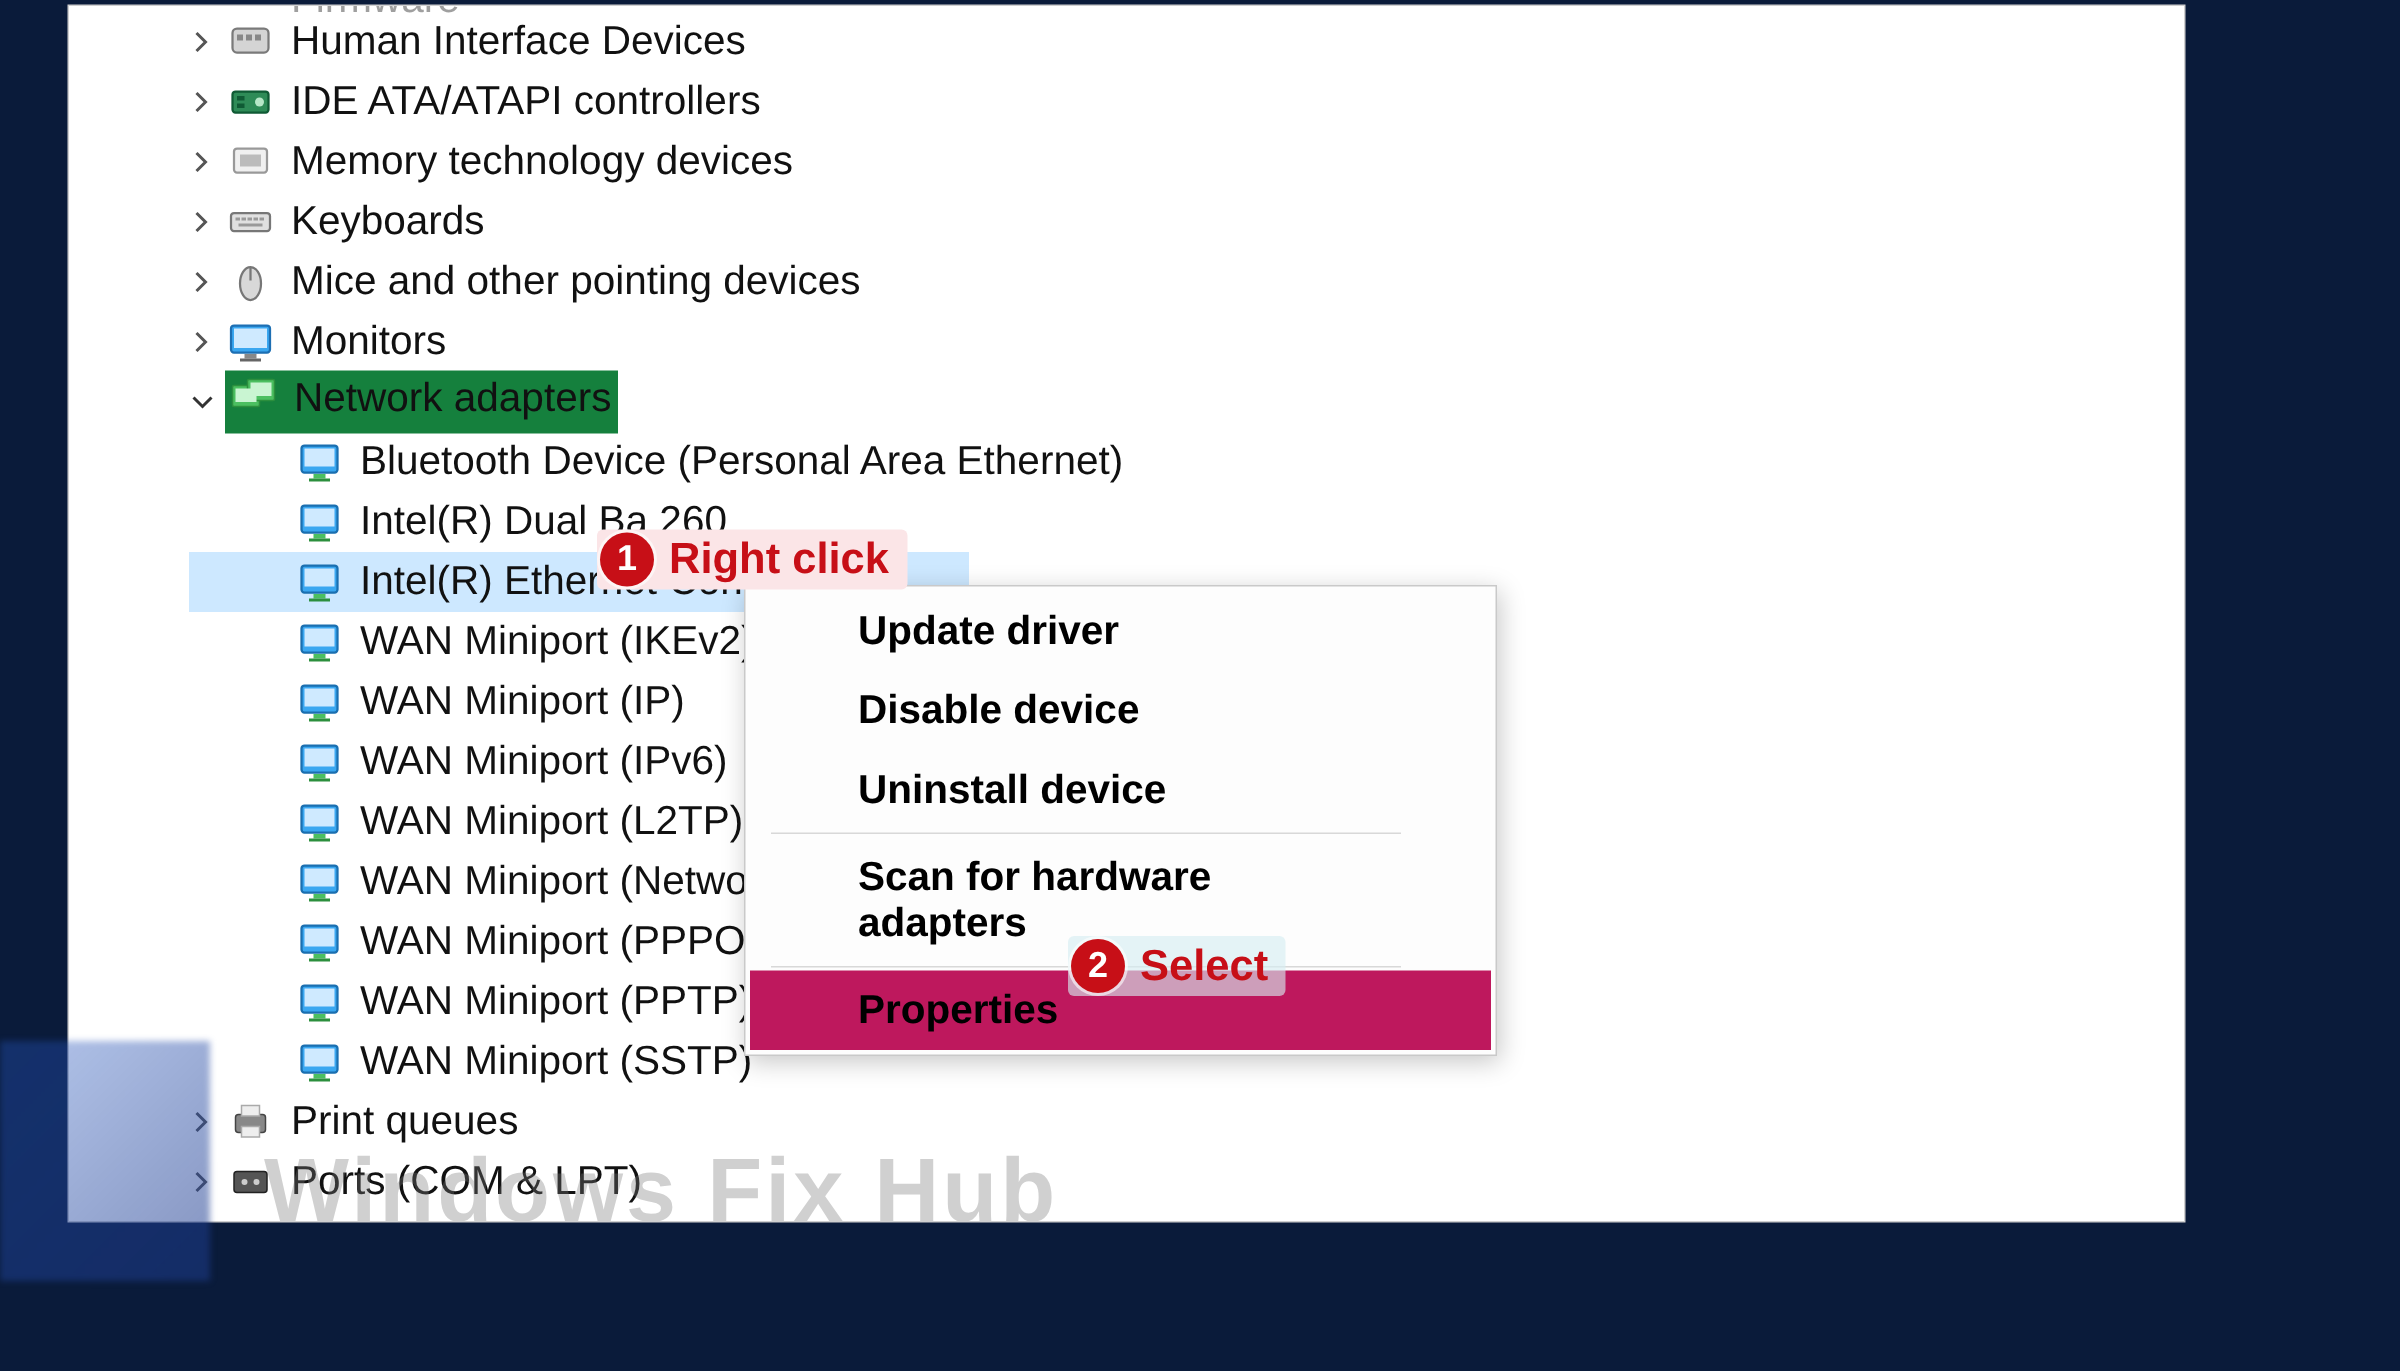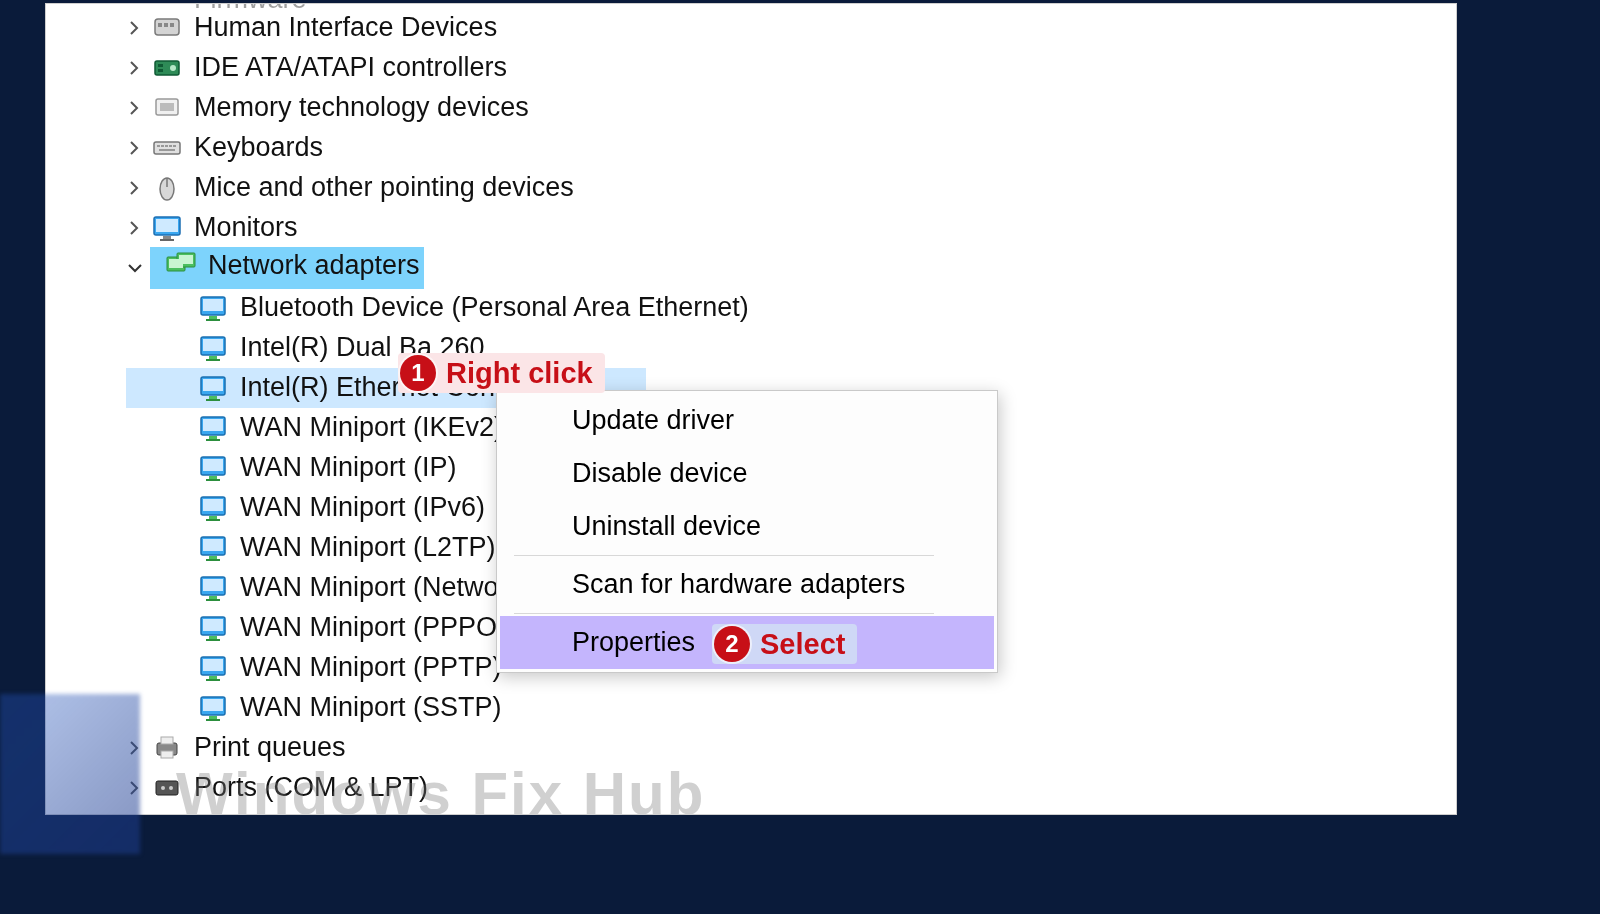--- a/index.html
+++ b/index.html
@@ -41,21 +41,21 @@
     margin-right: 6px;
     font-size: 18px;
   }
   .indent { width: 46px; display: inline-block; }
   .icon-slot {
     width: 34px; height: 34px;
     display: inline-flex; align-items: center; justify-content: center;
     margin-right: 10px;
   }
   .label { white-space: nowrap; }
-  .highlight-yellow { background: #7dd3fc; padding: 0 4px 4px 14px; }
+  .highlight-yellow { background: #15803d; padding: 0 4px 4px 2px; }
   .row.selected {
     background: #cde8ff;
   }
 
   
   svg { display: block; }
 
   .context-menu {
     position: absolute;
     left: 450px; top: 386px;
@@ -65,29 +65,30 @@
     box-shadow: 2px 4px 16px rgba(0,0,0,0.22);
     padding: 3px;
   }
   .context-menu .inner {
     background: #fdfdfd;
   }
   .cm-item {
     padding: 11px 72px 11px 72px;
     font-size: 27px;
     cursor: default;
+    font-weight: bold;
   }
   .cm-sep {
     height: 1px;
     background: #d8d8d8;
     margin: 2px 60px 2px 14px;
   }
   .cm-item.highlighted {
-    background: #c4b5fd;
-    font-weight: 400;
+    background: #be185d;
+    font-weight: 700;
   }
 
   
   .step-badge {
     width: 36px; height: 36px;
     background: #c70f17;
     color: #fff;
     border-radius: 50%;
     font-size: 24px;
     font-weight: 700;

